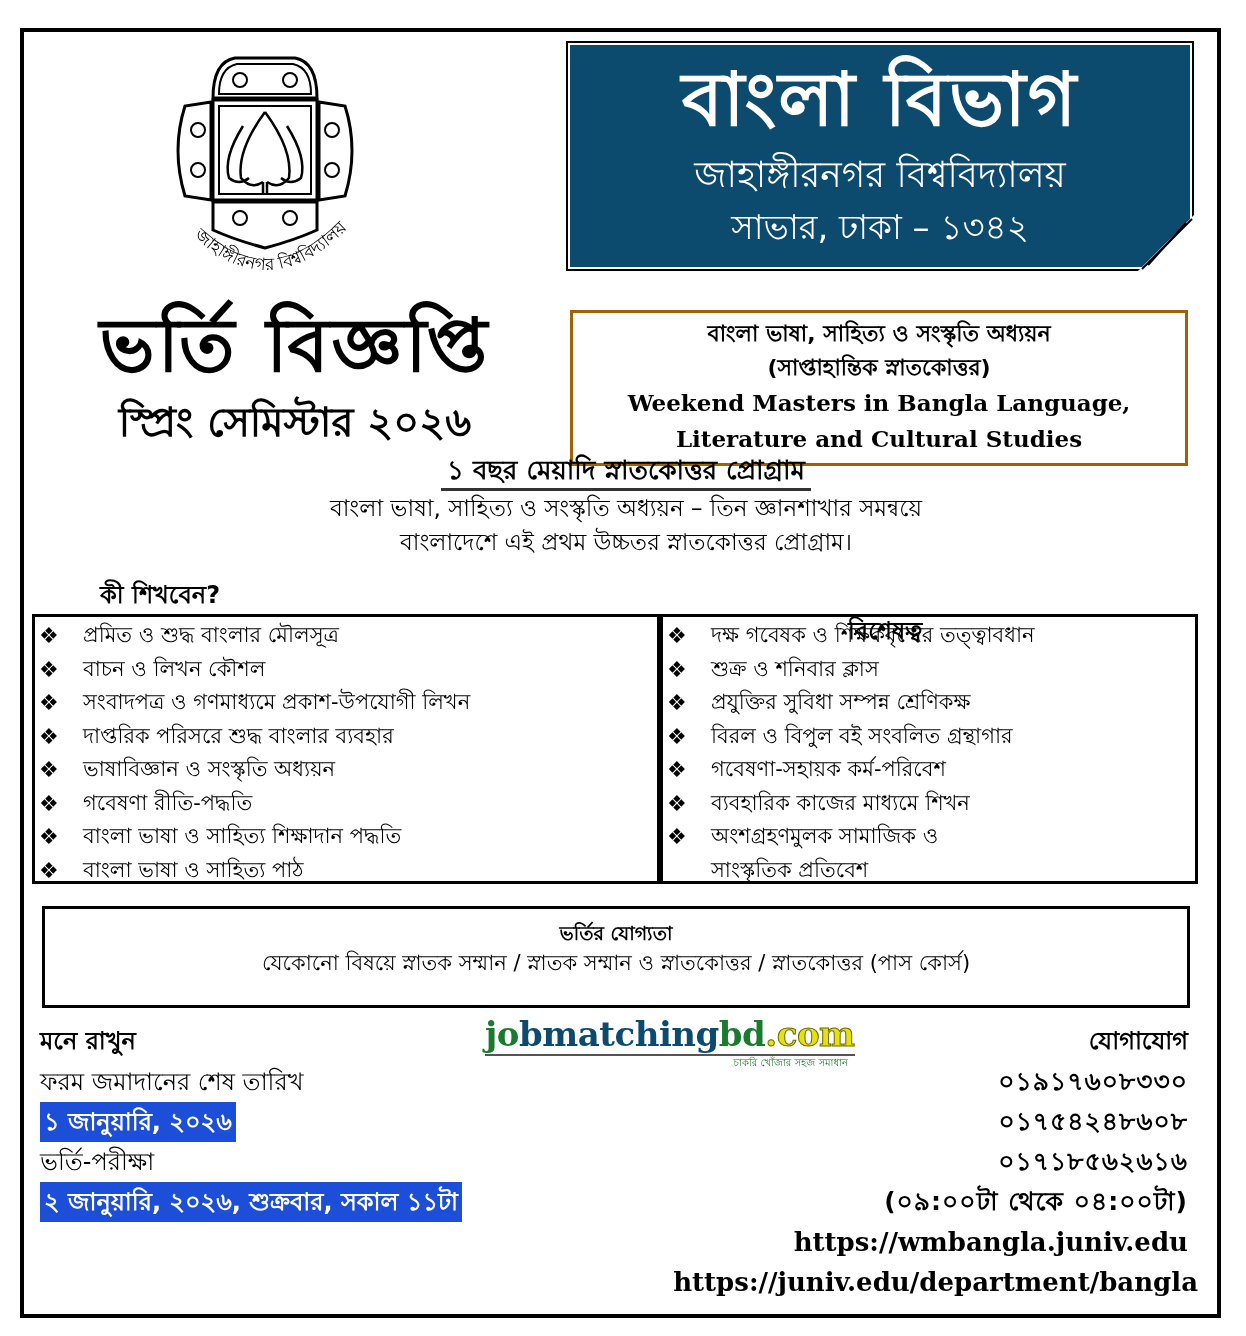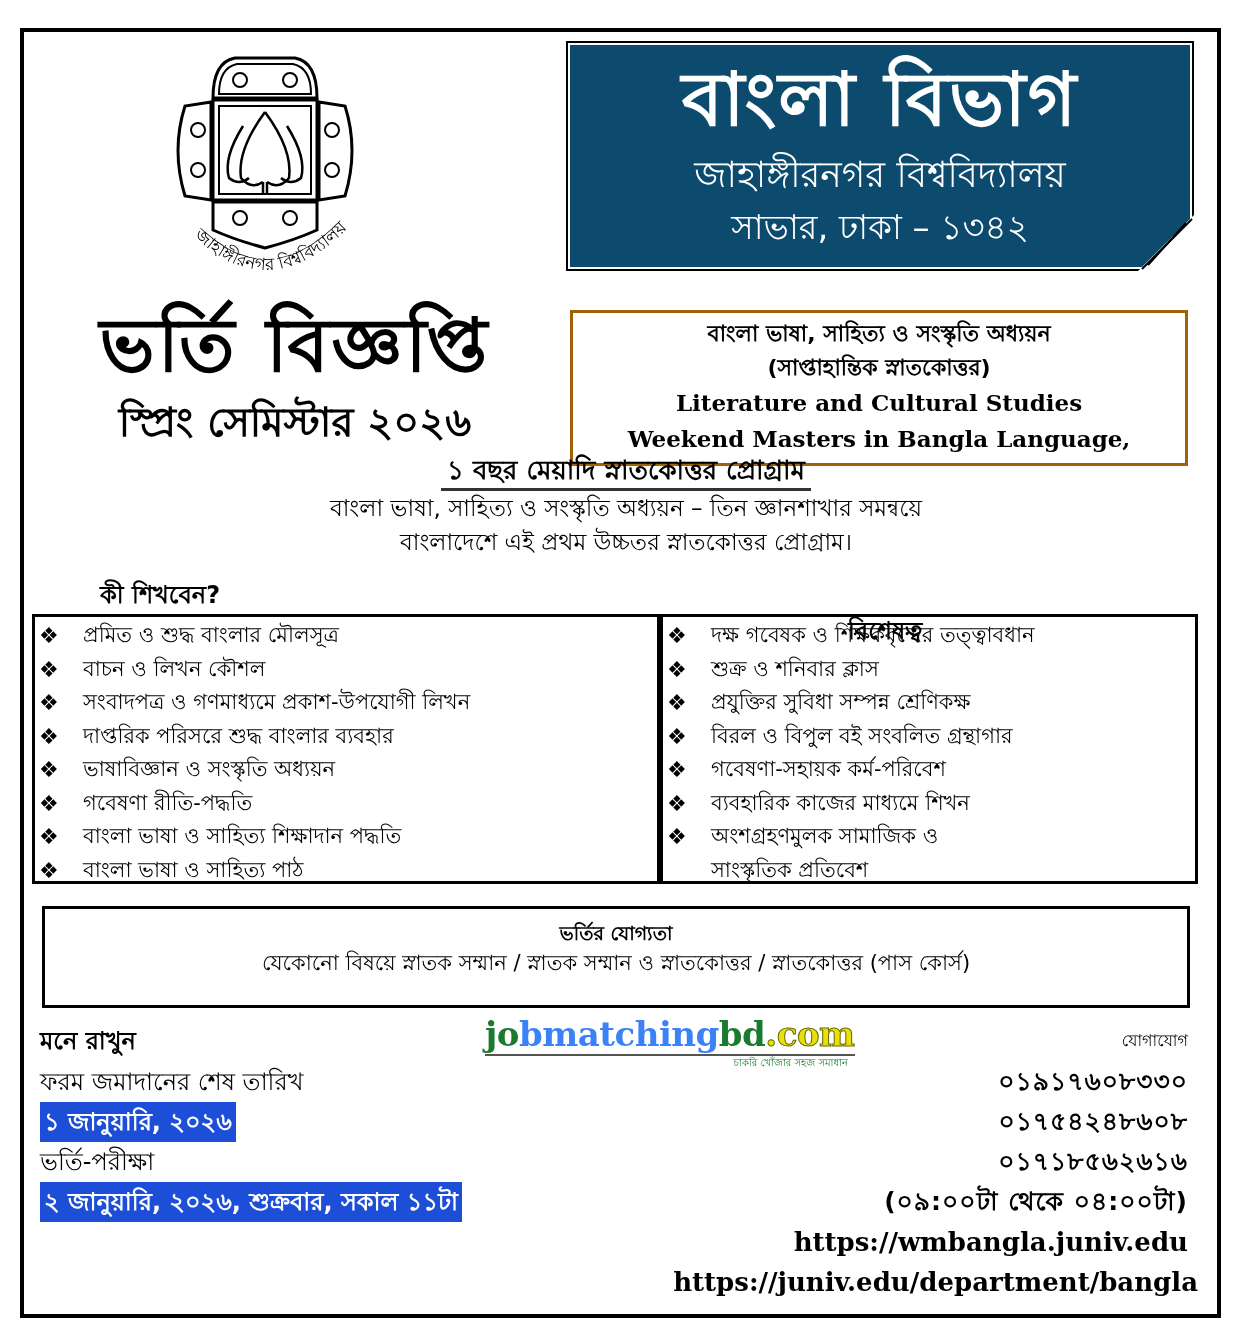--- a/index.html
+++ b/index.html
@@ -62,28 +62,28 @@
   .remember .rh { font-size: 24px; font-weight: bold; line-height: 42px; }
   .remember .rl { font-size: 24px; line-height: 40px; }
   .remember .hl { background: #1d4ed8; color: #fff; display: inline-block; font-size: 24px; line-height: 40px; padding: 0 4px; font-weight: bold; }
   .remember .orient { font-size: 24px; line-height: 40px; font-weight: bold; }
 
   
   .watermark { position: absolute; left: 485px; top: 1014px; width: 365px; }
   .watermark .wm-main { font-family: "DejaVu Serif", "Liberation Serif", serif; font-size: 34px; font-weight: bold;
                         line-height: 40px; letter-spacing: -0.5px; border-bottom: 2px solid #555; display: inline-block; }
   .wm-jo { color: #1a7a2e; }
-  .wm-bmatchin { color: #3b82f6; }
+  .wm-bmatchin { color: #0c4a6e; }
   .wm-bd { color: #1a7a2e; }
   .wm-com { color: #e8e00b; -webkit-text-stroke: 1px #6a6a00; }
   .watermark .wm-tag { font-size: 10px; color: #1a7a2e; text-align: right; padding-right: 2px; line-height: 14px; }
 
   
   .contact { position: absolute; right: 58px; top: 1020px; text-align: right; }
-  .contact .ch { font-size: 16px; font-weight: normal; line-height: 42px; }
+  .contact .ch { font-size: 24px; font-weight: bold; line-height: 42px; }
   .contact .cp { font-size: 25px; line-height: 40px; letter-spacing: 1px; font-weight: bold; }
   .contact .url { font-family: "DejaVu Serif", "Liberation Serif", serif; font-size: 26px; font-weight: bold; line-height: 40px; }
   .contact .url2 { margin-right: -10px; }
 </style>
 </head>
 <body>
 
 <div class="frame"></div>
 
 <div class="logo">
@@ -129,22 +129,22 @@
   <svg class="page-curl" viewBox="0 0 70 60">
     <path d="M70 0 L10 60 L70 60 Z" fill="#fff"></path>
     <path d="M66 6 L16 56" stroke="#000" stroke-width="2" fill="none"></path>
     <path d="M60 10 L22 52" stroke="#000" stroke-width="2" fill="none"></path>
   </svg>
 </div>
 
 <div class="program-box">
   <div class="bn1">বাংলা ভাষা, সাহিত্য ও সংস্কৃতি অধ্যয়ন</div>
   <div class="bn2">(সাপ্তাহান্তিক স্নাতকোত্তর)</div>
+  <div class="en">Weekend Masters in Bangla Language,</div>
   <div class="en">Literature and Cultural Studies</div>
-  <div class="en">Weekend Masters in Bangla Language,</div>
 </div>
 
 <div class="admission-title">ভর্তি বিজ্ঞপ্তি</div>
 <div class="semester">স্প্রিং সেমিস্টার ২০২৬</div>
 
 <div class="intro">
   <div><span class="headline">১ বছর মেয়াদি স্নাতকোত্তর প্রোগ্রাম</span></div>
   <div class="line">বাংলা ভাষা, সাহিত্য ও সংস্কৃতি অধ্যয়ন – তিন জ্ঞানশাখার সমন্বয়ে</div>
   <div class="line">বাংলাদেশে এই প্রথম উচ্চতর স্নাতকোত্তর প্রোগ্রাম।</div>
 </div>

